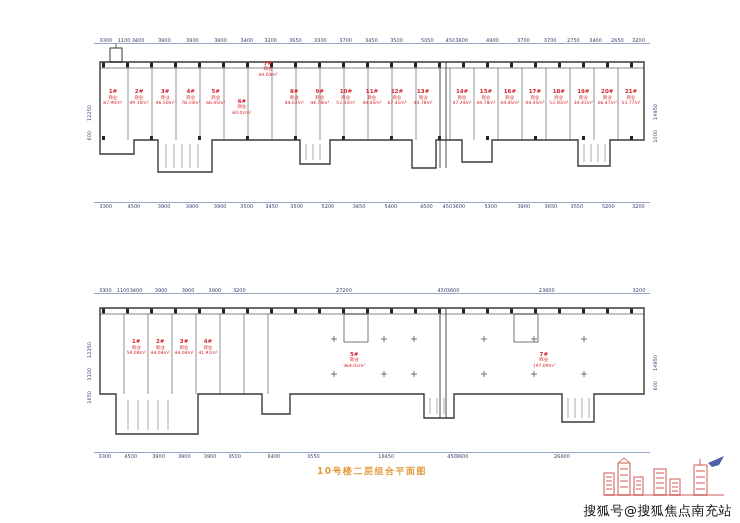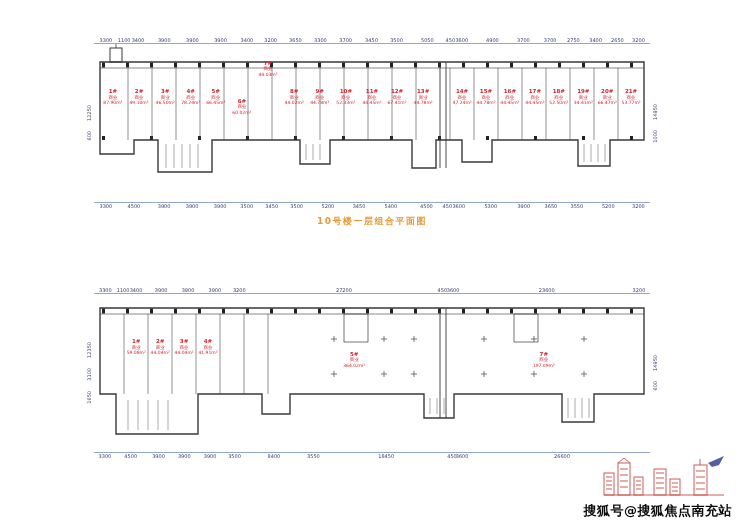--- a/index.html
+++ b/index.html
@@ -34,21 +34,21 @@
   .drawing svg { display:block; width:100%; height:auto; }
   .units { position:absolute; inset:0; pointer-events:none; }
   .unit { position:absolute; text-align:center; color:#d2232a; transform:translateX(-50%); line-height:1.2; }
   .u-no  { font-size:5.5px; font-weight:bold; }
   .u-type,.u-area { font-size:4.5px; }
 
   .caption { text-align:center; color:#e39a3b; font-size:9px; font-weight:bold; margin-top:3px; letter-spacing:1.5px; }
 
   
   .stamp { position:absolute; right:12px; bottom:24px; width:126px; height:46px; opacity:.9; }
-  .watermark { position:absolute; right:8px; bottom:3px; font-size:13px; color:#0a0a0a; font-weight:700; letter-spacing:.5px; }
+  .watermark { position:absolute; right:8px; bottom:3px; font-size:13px; color:#0a0a0a; font-weight:400; letter-spacing:.5px; }
 
   .plan-line { stroke:#3a3a3a; fill:none; }
 </style>
 </head>
 <body>
 
 <div class="page">
 
 
   <section class="plan plan1">
@@ -269,21 +269,20 @@
         <span class="dim" style="flex-grow: 4.5;">4500</span>
         <span class="dim" style="flex-grow: 0.45;">450</span>
         <span class="dim" style="flex-grow: 3.6;">3600</span>
         <span class="dim" style="flex-grow: 5.3;">5300</span>
         <span class="dim" style="flex-grow: 3.9;">3900</span>
         <span class="dim" style="flex-grow: 3.65;">3650</span>
         <span class="dim" style="flex-grow: 3.55;">3550</span>
         <span class="dim" style="flex-grow: 5.2;">5200</span>
         <span class="dim" style="flex-grow: 3.2;">3200</span>
       </div>
-    <div class="caption">10号楼一层组合平面图</div>
   </section>
 
   <section class="plan plan2">
     <div class="dimrow top">
 
     <span class="dim" style="flex-grow: 3.3;">3300</span>
         <span class="dim" style="flex-grow: 1.1;">1100</span>
         <span class="dim" style="flex-grow: 3.4;">3400</span>
         <span class="dim" style="flex-grow: 3.9;">3900</span>
         <span class="dim" style="flex-grow: 3.9;">3900</span>
@@ -396,20 +395,21 @@
         <span class="dim" style="flex-grow: 3.9;">3900</span>
         <span class="dim" style="flex-grow: 3.9;">3900</span>
         <span class="dim" style="flex-grow: 3.5;">3500</span>
         <span class="dim" style="flex-grow: 8.4;">8400</span>
         <span class="dim" style="flex-grow: 3.55;">3550</span>
         <span class="dim" style="flex-grow: 18.45;">18450</span>
         <span class="dim" style="flex-grow: 0.45;">450</span>
         <span class="dim" style="flex-grow: 3.6;">3600</span>
         <span class="dim" style="flex-grow: 26.6;">26600</span>
       </div>
+    <div class="caption">10号楼二层组合平面图</div>
   </section>
 
   <div class="stamp">
     <svg viewBox="0 0 126 46">
       <g stroke="#c84b44" stroke-width="1" fill="none">
         <rect x="2" y="20" width="10" height="22"></rect>
         <path d="M4,24 h6 M4,28 h6 M4,32 h6 M4,36 h6"></path>
         <rect x="16" y="10" width="12" height="32"></rect>
         <path d="M16,10 l6,-5 l6,5 M18,16 h8 M18,22 h8 M18,28 h8 M18,34 h8"></path>
         <rect x="32" y="24" width="9" height="18"></rect>

